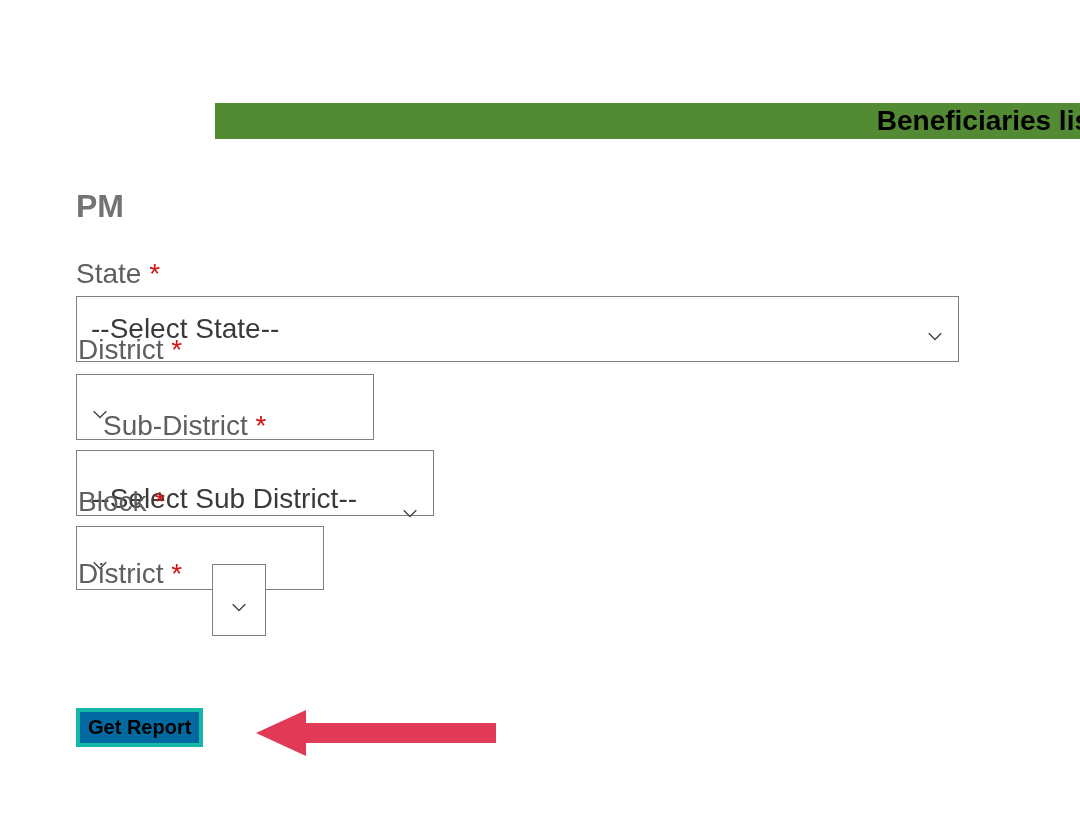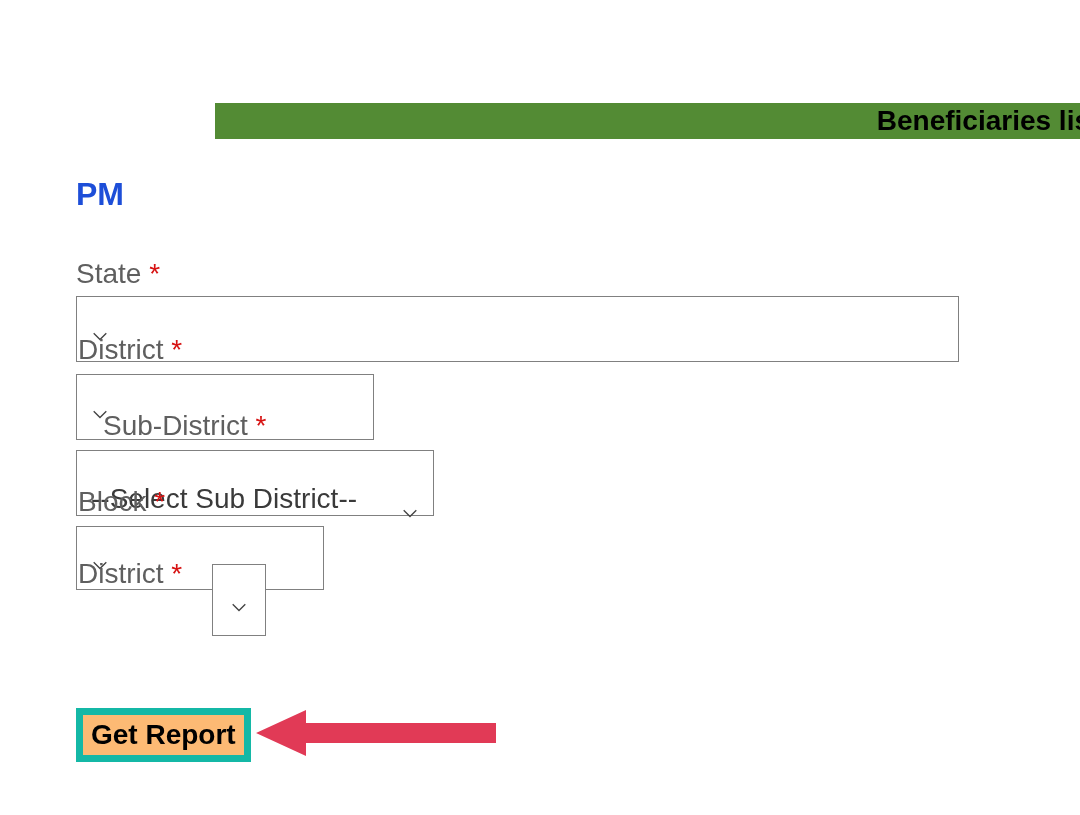--- a/index.html
+++ b/index.html
@@ -26,25 +26,25 @@
     }
     .header-title {
       font-size: 28px;
       font-weight: 700;
       color: #000000;
       white-space: nowrap;
       margin-right: -10px;
     }
     .pm-label {
       position: absolute;
-      top: 176px;
+      top: 188px;
       left: 76px;
       font-size: 32px;
       font-weight: 700;
-      color: #1d4ed8;
+      color: #737373;
     }
     .form-area {
       position: absolute;
       top: 258px;
       left: 76px;
       width: 900px;
     }
     .field-label {
       position: absolute;
       font-size: 28px;
@@ -89,24 +89,24 @@
     .sel-block { top: 268px; left: 0; width: 248px; height: 64px; }
 
     
     .lbl-village { top: 300px; left: 2px; }
     .sel-village { top: 306px; left: 136px; width: 54px; height: 72px; justify-content: center; padding: 0; }
 
     .get-report-btn {
       position: absolute;
       top: 708px;
       left: 76px;
-      background: #fdba74;
-      border: 7px solid #14b8a6;
+      background: #0369a1;
+      border: 4px solid #14b8a6;
       padding: 4px 8px;
-      font-size: 28px;
+      font-size: 20px;
       font-weight: 700;
       color: #000000;
       cursor: pointer;
     }
 
     .arrow {
       position: absolute;
       top: 710px;
       left: 256px;
       width: 240px;
@@ -123,20 +123,21 @@
 
 <div class="pm-label">PM</div>
 
 <div class="form-area">
 
   <div class="field-label lbl-state">
     <span>State</span>
     <span class="req">*</span>
   </div>
   <div class="select-box sel-state">
+    <span class="select-text">--Select State--</span>
     <span class="chevron">
       <svg viewBox="0 0 20 20">
           <polyline points="3,7 10,14 17,7" fill="none" stroke="#444" stroke-width="1.5"></polyline>
         </svg>
     </span>
   </div>
 
   <div class="field-label lbl-district">
     <span>District</span>
     <span class="req">*</span>

